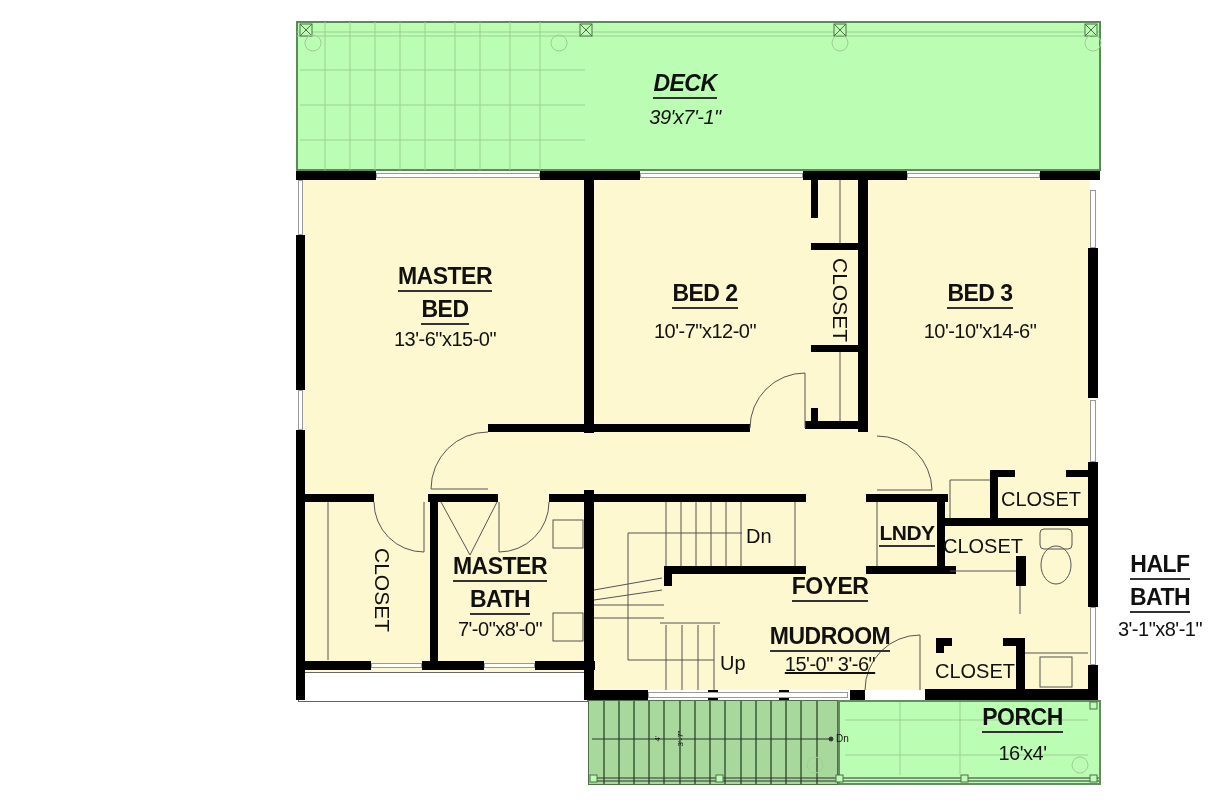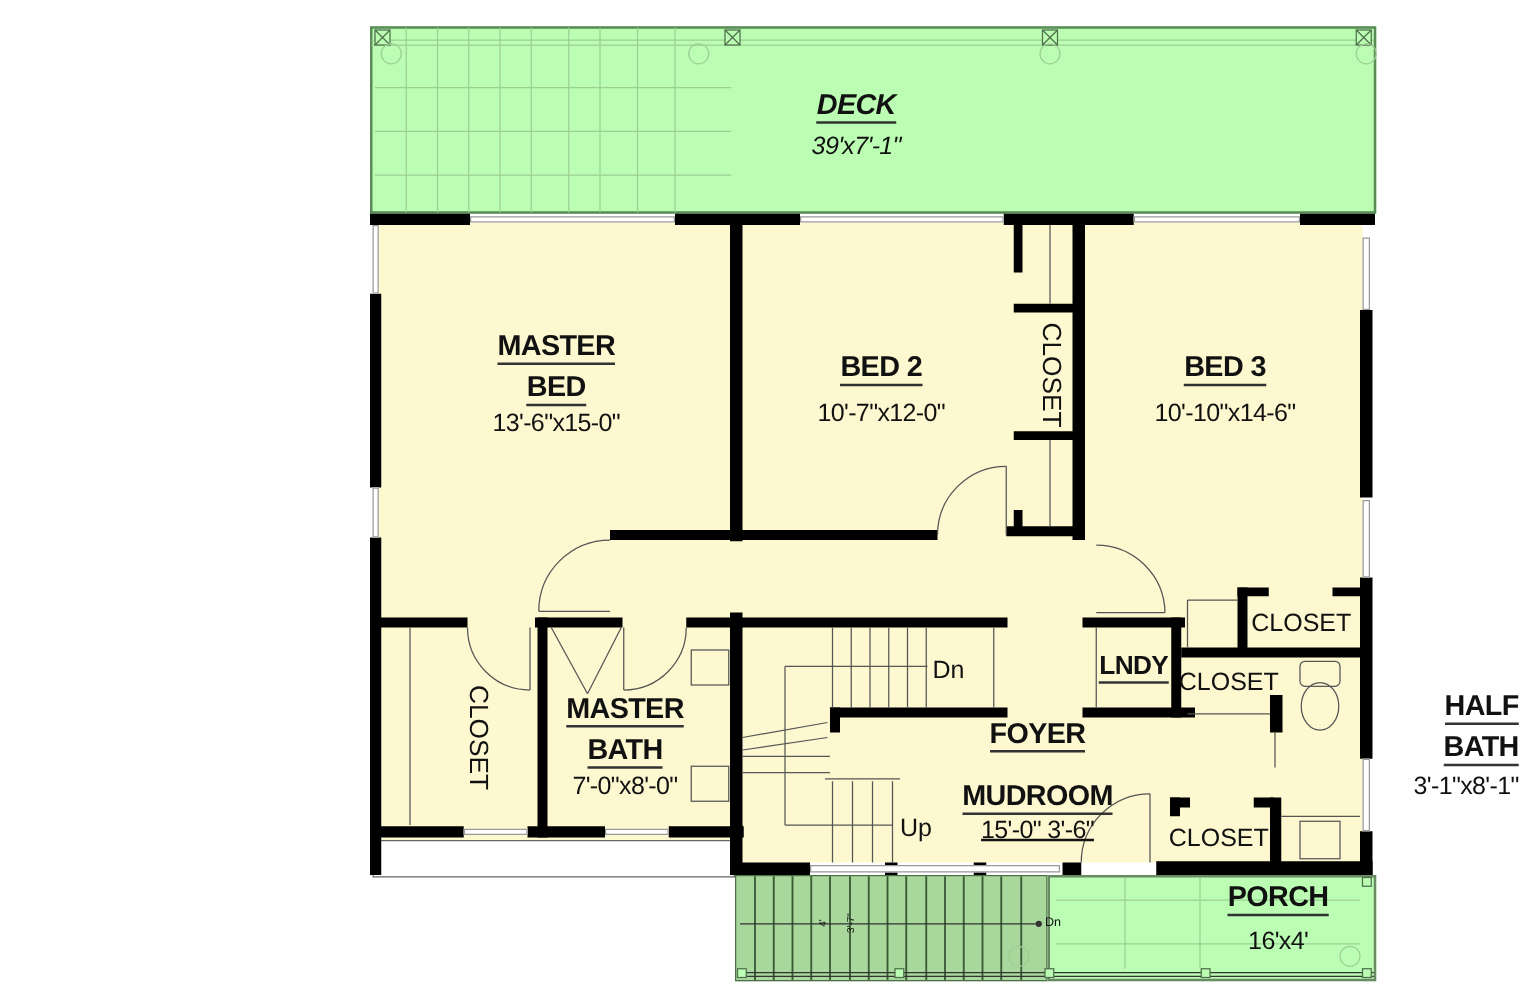--- a/index.html
+++ b/index.html
@@ -282,21 +282,21 @@
 <div class="label" style="left:755px;top:575px;width:150px;text-decoration:underline;">
   <div class="name">FOYER</div><br>
   <div class="name" style="margin-top:23px;">MUDROOM</div>
   <div class="dim" style="margin-top:2px;">15'-0" 3'-6"</div>
 </div>
 
 <div class="small" style="left:1001px;top:488px;">CLOSET</div>
 <div class="small" style="left:943px;top:535px;">CLOSET</div>
 <div class="small" style="left:935px;top:660px;">CLOSET</div>
 
-<div class="label" style="left:1105px;top:553px;width:110px;text-align:right;">
+<div class="label" style="left:1105px;top:553px;width:110px;">
   <div class="name">HALF</div><br>
   <div class="name" style="margin-top:6px;">BATH</div>
   <div class="dim" style="margin-top:6px;">3'-1"x8'-1"</div>
 </div>
 
 <div class="label" style="left:960px;top:706px;width:125px;text-align:center;">
   <div class="name">PORCH</div>
   <div class="dim" style="margin-top:10px;">16'x4'</div>
 </div>
 

